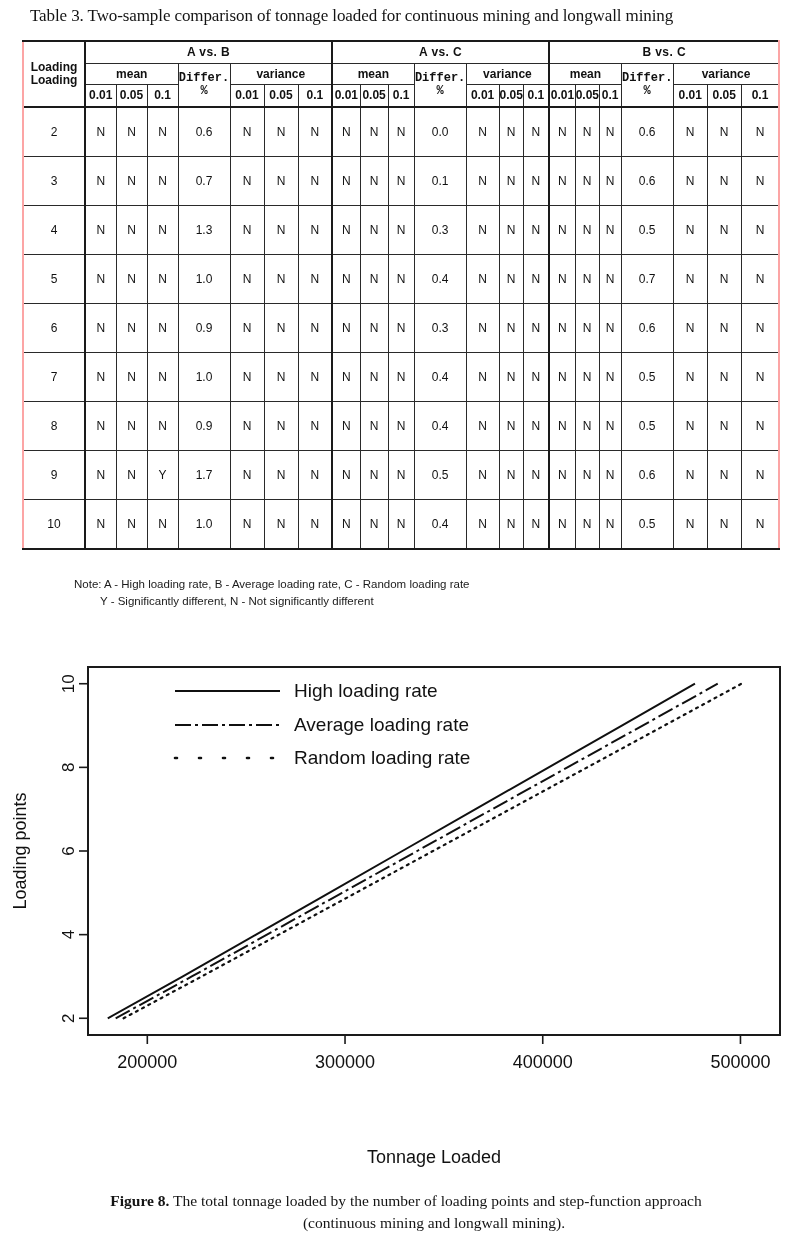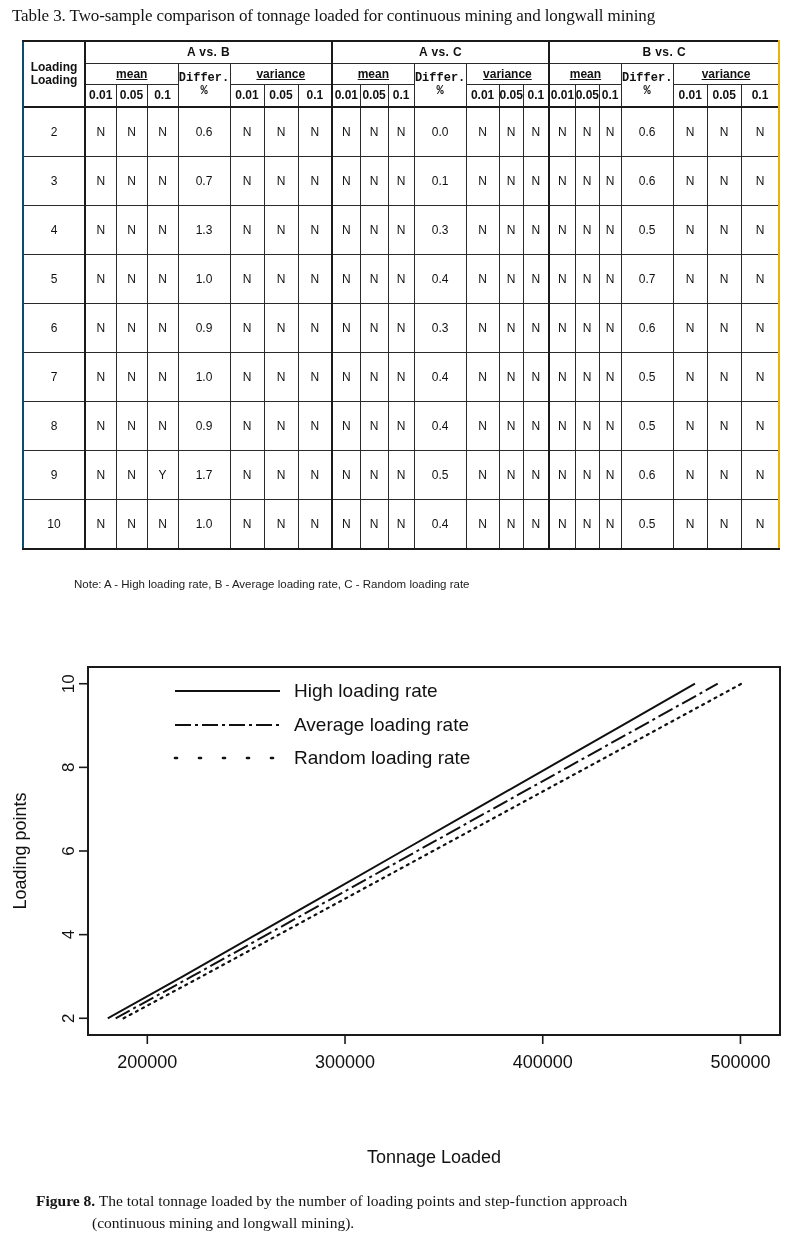--- a/index.html
+++ b/index.html
@@ -12,21 +12,21 @@
     height: 1245px;
     position: relative;
     font-family: "Liberation Sans", sans-serif;
     color: #111111;
     overflow: hidden;
   }
 
   
   #table-caption {
     position: absolute;
-    left: 12px;
+    left: 30px;
     top: 6px;
     width: 756px;
     font-family: "Liberation Serif", serif;
     font-size: 17px;
     letter-spacing: -0.1px;
     color: #141414;
     white-space: nowrap;
   }
 
   
@@ -58,21 +58,20 @@
   th.pair-head {
     font-size: 12.5px;
     font-weight: bold;
     height: 21px;
     letter-spacing: 0.4px;
   }
   th.stat-head {
     font-weight: normal;
     font-size: 11.5px;
     height: 20px;
-    text-decoration: underline;
   }
   th.alpha-head {
     font-weight: normal;
     font-size: 11px;
     height: 21px;
   }
   th.rowlabel-head {
     font-weight: normal;
     font-size: 12px;
     line-height: 1.9;
@@ -87,22 +86,22 @@
     height: 48px;
     font-size: 12px;
   }
   td.rowname { font-size: 12px; }
 
   
   .blk-edge-l { border-left: 2px solid #1a1a1a !important; }
   table.stats thead tr:first-child th { border-top: 2px solid #1a1a1a; }
   table.stats tbody tr:first-child td { border-top: 2px solid #1a1a1a; }
   table.stats tbody tr:last-child td { border-bottom: 2px solid #1a1a1a; }
-  table.stats tr td:first-child, table.stats tr th:first-child { border-left: 2px solid #0c4a6e; }
-  table.stats tr td:last-child, table.stats tr th:last-child { border-right: 2px solid #eab308; }
+  table.stats tr td:first-child, table.stats tr th:first-child { border-left: 2px solid #fca5a5; }
+  table.stats tr td:last-child, table.stats tr th:last-child { border-right: 2px solid #fca5a5; }
 
   
   #table-note {
     position: absolute;
     left: 74px;
     top: 576px;
     font-size: 11.5px;
     line-height: 1.5;
     color: #1b1b1b;
   }
@@ -120,20 +119,21 @@
 
   #fig-caption {
     position: absolute;
     left: 36px;
     top: 1190px;
     width: 740px;
     font-family: "Liberation Serif", serif;
     font-size: 15.5px;
     line-height: 1.45;
     color: #141414;
+    text-align: center;
   }
   #fig-caption .fignum { font-weight: bold; }
   #fig-caption .capline2 { display: block; padding-left: 56px; }
 </style>
 </head>
 <body>
 
 <div id="table-caption">Table 3. Two-sample comparison of tonnage loaded for continuous mining and longwall mining</div>
 
 <div id="stats-table-wrap">
@@ -433,20 +433,21 @@
           <td class="datacell">N</td>
           <td class="datacell">N</td>
           <td class="datacell">N</td>
         </tr>
       </tbody>
   </table>
 </div>
 
 <div id="table-note">
   <div class="note-line1">Note: A  - High loading rate, B - Average loading rate, C - Random loading rate</div>
+  <div class="note-line2">Y - Significantly different, N - Not significantly different</div>
 </div>
 
 <div id="figure-area">
   <svg id="plot-svg" width="800" height="540" viewBox="0 0 800 540">
 
     <rect x="88" y="22" width="692" height="368" fill="none" stroke="#1a1a1a" stroke-width="2"></rect>
 
     <g id="y-ticks" stroke="#1a1a1a" stroke-width="1.6">
         <line x1="79" x2="88" y1="373.27272727272725" y2="373.27272727272725"></line>
         <line x1="79" x2="88" y1="289.6363636363636" y2="289.6363636363636"></line>

